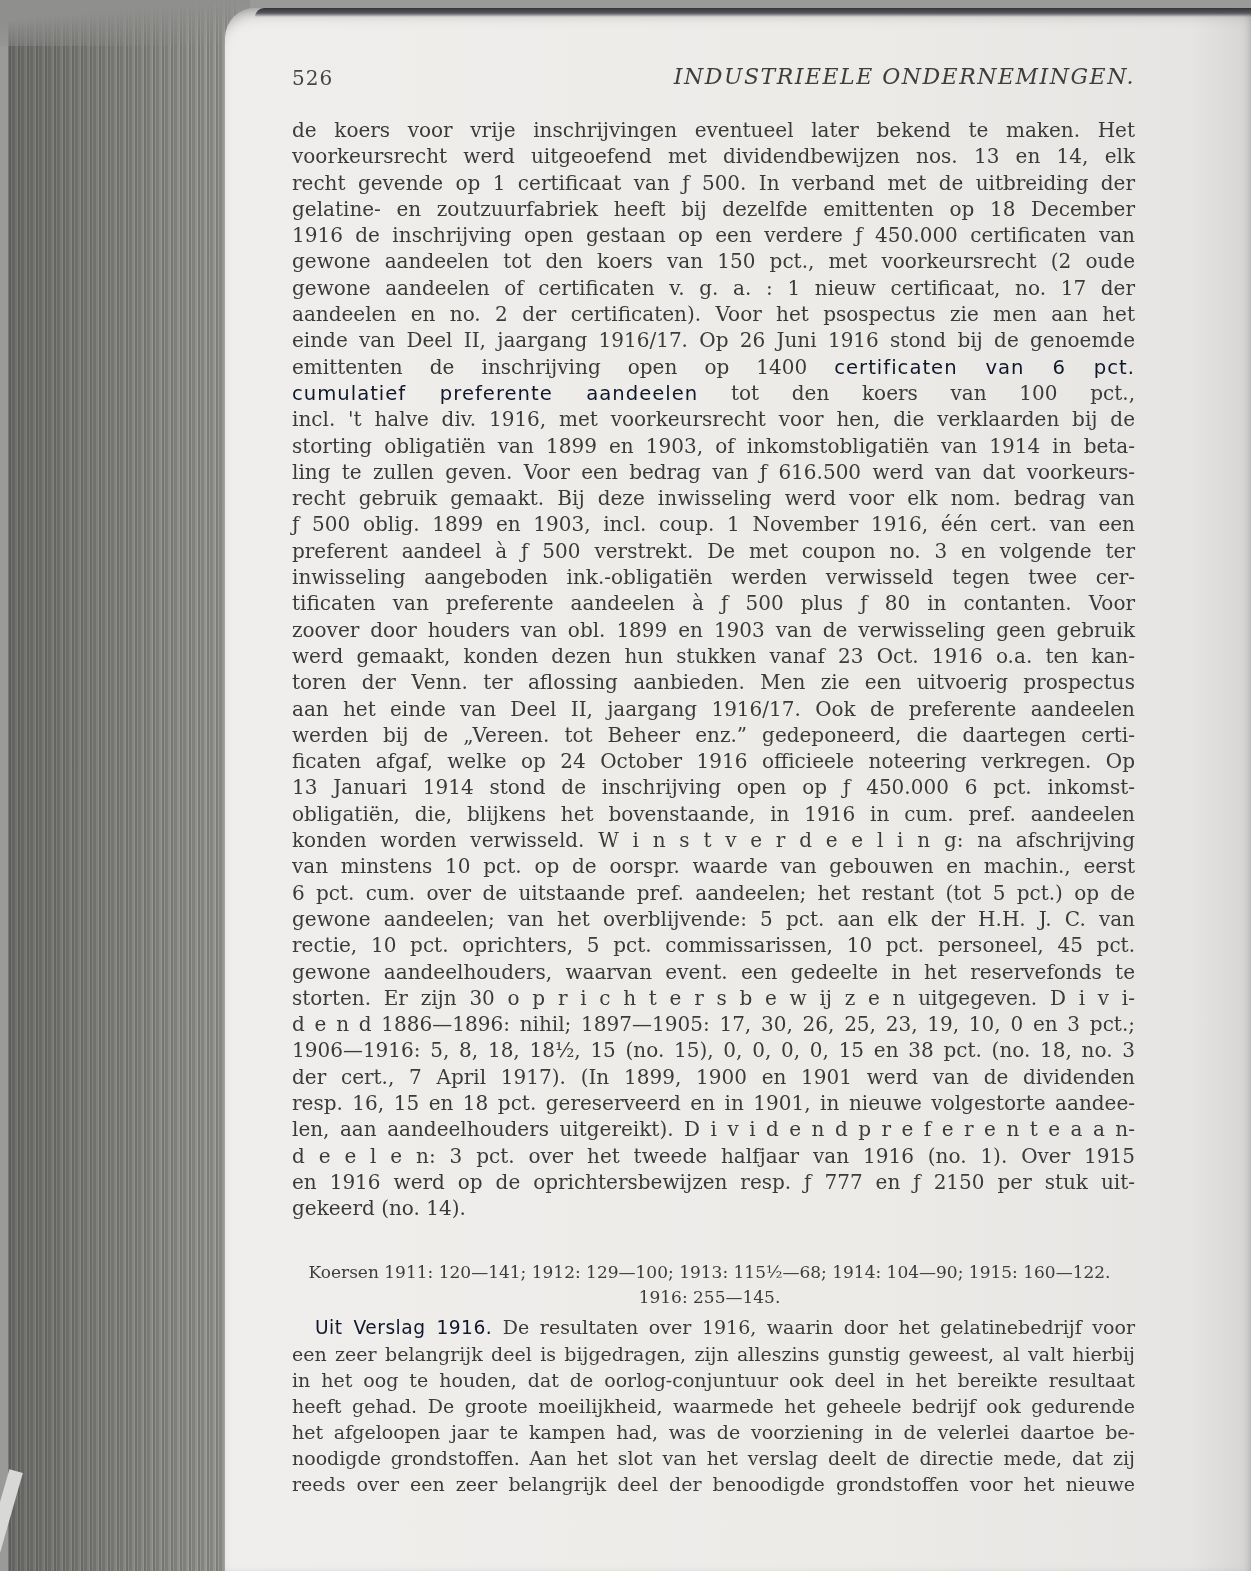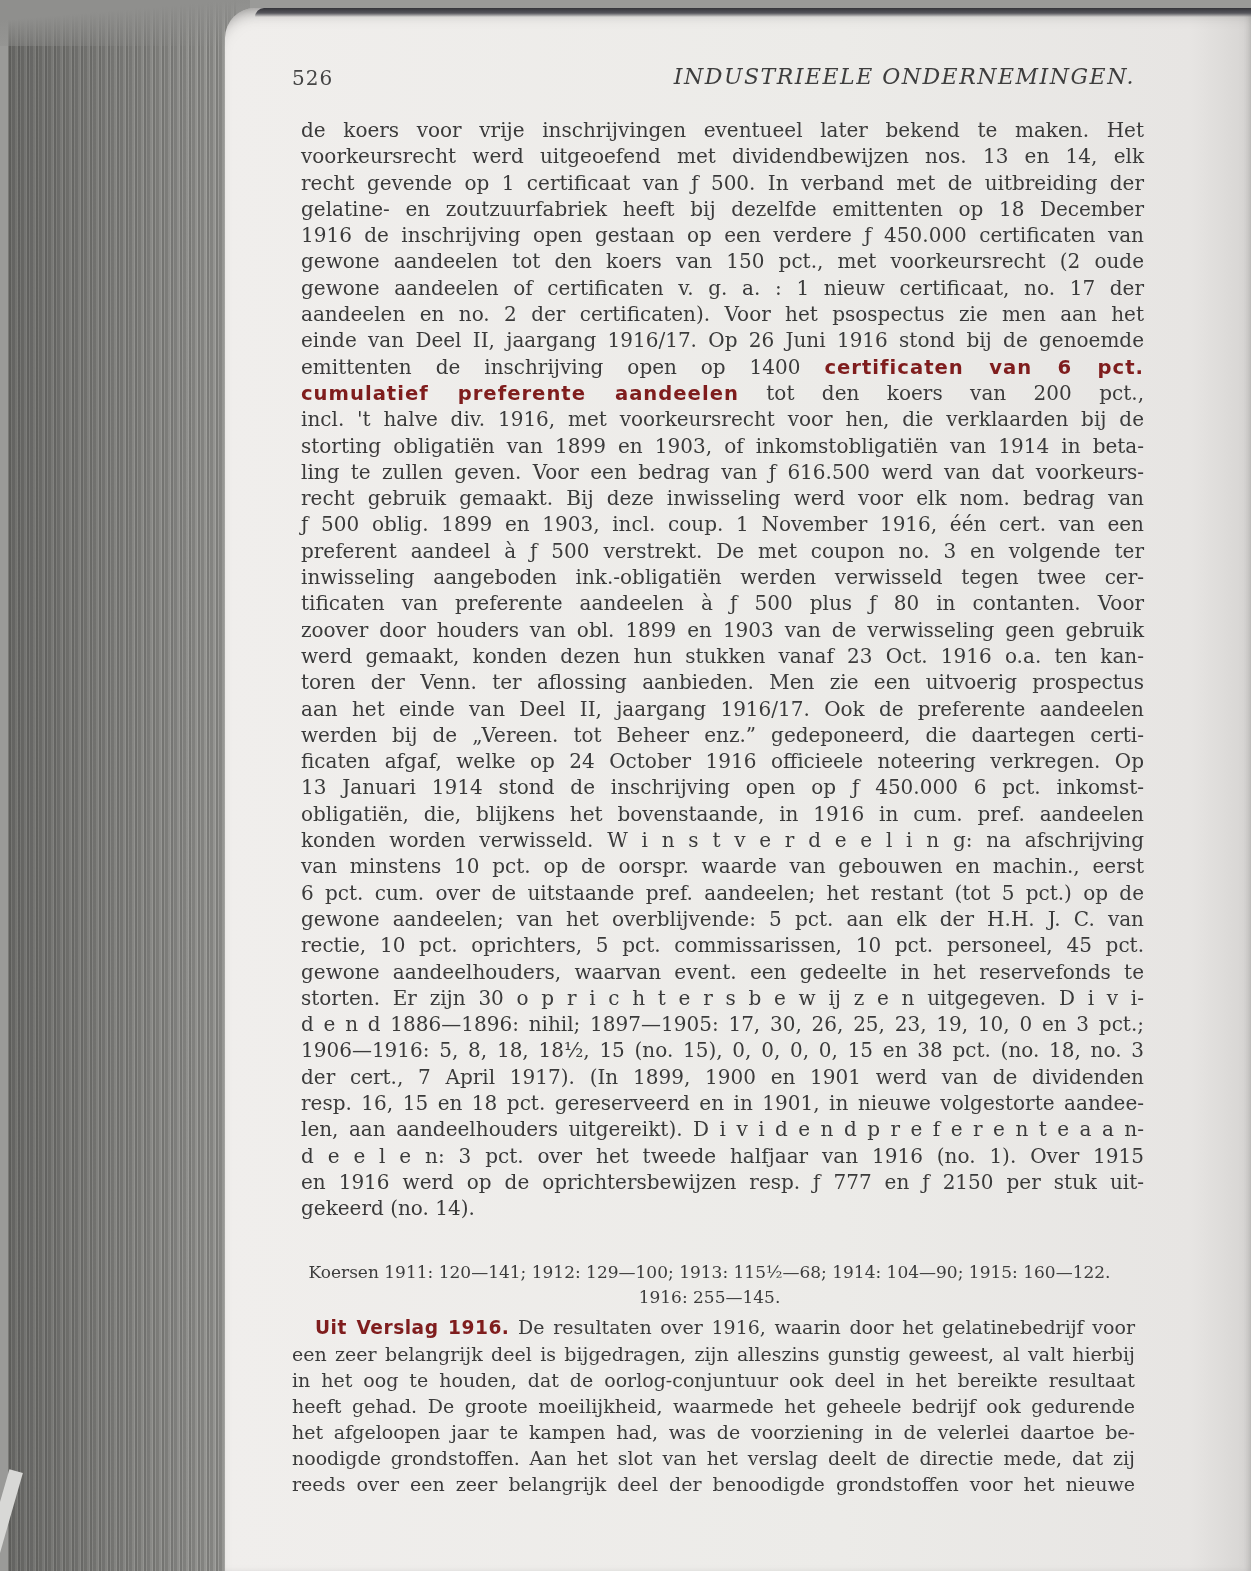--- a/index.html
+++ b/index.html
@@ -24,26 +24,26 @@
     box-shadow:inset 0 14px 16px -12px rgba(60,60,60,.55), inset -6px 0 8px -4px rgba(90,90,90,.35);}
   .top-dark-edge{position:absolute;left:30px;top:0;width:1221px;height:9px;
     background:linear-gradient(180deg,#34343a 0%,#55555b 55%,rgba(120,120,126,0) 100%);
     border-top-left-radius:10px;}
 
   
   .header{position:absolute;left:292px;top:64px;width:843px;height:28px;}
   .pagenum{position:absolute;left:0;top:2px;font-size:20px;color:#454545;letter-spacing:1px;}
   .title{display:block;text-align:right;font-style:italic;font-size:22px;color:#3e3e3e;letter-spacing:1.5px;}
 
-  .body-block{position:absolute;left:301px;top:117px;width:843px;}
+  .body-block{position:absolute;left:292px;top:117px;width:843px;}
   .line{font-size:20px;line-height:26.3px;height:26.3px;color:#3a3a3a;
     text-align:justify;text-align-last:justify;white-space:nowrap;overflow:visible;}
   .line{white-space:normal;}
   .body-block .line:last-child{text-align-last:left;}
-  .b{font-family:"DejaVu Sans",sans-serif;font-weight:700;letter-spacing:1px;font-size:0.98em;color:#7f1d1d;}
+  .b{font-family:"DejaVu Sans",sans-serif;font-weight:400;letter-spacing:1px;font-size:0.98em;color:#0f172a;}
 
   .koersen-block{position:absolute;left:288px;top:1260px;width:843px;}
   .kline{font-size:17px;line-height:25px;color:#3c3c3c;text-align:center;text-align-last:center;}
 
   .report-block{position:absolute;left:292px;top:1314px;width:843px;}
   .vline{font-size:19px;line-height:26px;color:#3b3b3b;text-align:justify;text-align-last:justify;}
   .report-block .vline:first-child{text-indent:23px;}
   .report-block .b{letter-spacing:0.5px;}
 </style>
 </head>
@@ -67,21 +67,21 @@
       <div class="line">de koers voor vrije inschrijvingen eventueel later bekend te maken.  Het</div>
       <div class="line">voorkeursrecht werd uitgeoefend met dividendbewijzen nos. 13 en 14, elk</div>
       <div class="line">recht gevende op 1 certificaat van ƒ 500.  In verband met de uitbreiding der</div>
       <div class="line">gelatine- en zoutzuurfabriek heeft bij dezelfde emittenten op 18 December</div>
       <div class="line">1916 de inschrijving open gestaan op een verdere ƒ 450.000 certificaten van</div>
       <div class="line">gewone aandeelen tot den koers van 150 pct., met voorkeursrecht (2 oude</div>
       <div class="line">gewone aandeelen of certificaten v. g. a. : 1 nieuw certificaat, no. 17 der</div>
       <div class="line">aandeelen en no. 2 der certificaten).  Voor het psospectus zie men aan het</div>
       <div class="line">einde van Deel II, jaargang 1916/17.  Op 26 Juni 1916 stond bij de genoemde</div>
       <div class="line"><span>emittenten de inschrijving open op 1400 </span><span class="b">certificaten van 6 pct.</span></div>
-      <div class="line"><span class="b">cumulatief preferente aandeelen</span><span> tot den koers van 200 pct.,</span></div>
+      <div class="line"><span class="b">cumulatief preferente aandeelen</span><span> tot den koers van 100 pct.,</span></div>
       <div class="line">incl. 't halve div. 1916, met voorkeursrecht voor hen, die verklaarden bij de</div>
       <div class="line">storting obligatiën van 1899 en 1903, of inkomstobligatiën van 1914 in beta-</div>
       <div class="line">ling te zullen geven. Voor een bedrag van ƒ 616.500 werd van dat voorkeurs-</div>
       <div class="line">recht gebruik gemaakt.  Bij deze inwisseling werd voor elk nom. bedrag van</div>
       <div class="line">ƒ 500 oblig. 1899 en 1903, incl. coup. 1 November 1916, één cert. van een</div>
       <div class="line">preferent aandeel à ƒ 500 verstrekt.  De met coupon no. 3 en volgende ter</div>
       <div class="line">inwisseling aangeboden ink.-obligatiën werden verwisseld tegen twee cer-</div>
       <div class="line">tificaten van preferente aandeelen à ƒ 500 plus ƒ 80 in contanten.  Voor</div>
       <div class="line">zoover door houders van obl. 1899 en 1903 van de verwisseling geen gebruik</div>
       <div class="line">werd gemaakt, konden dezen hun stukken vanaf 23 Oct. 1916 o.a. ten kan-</div>

